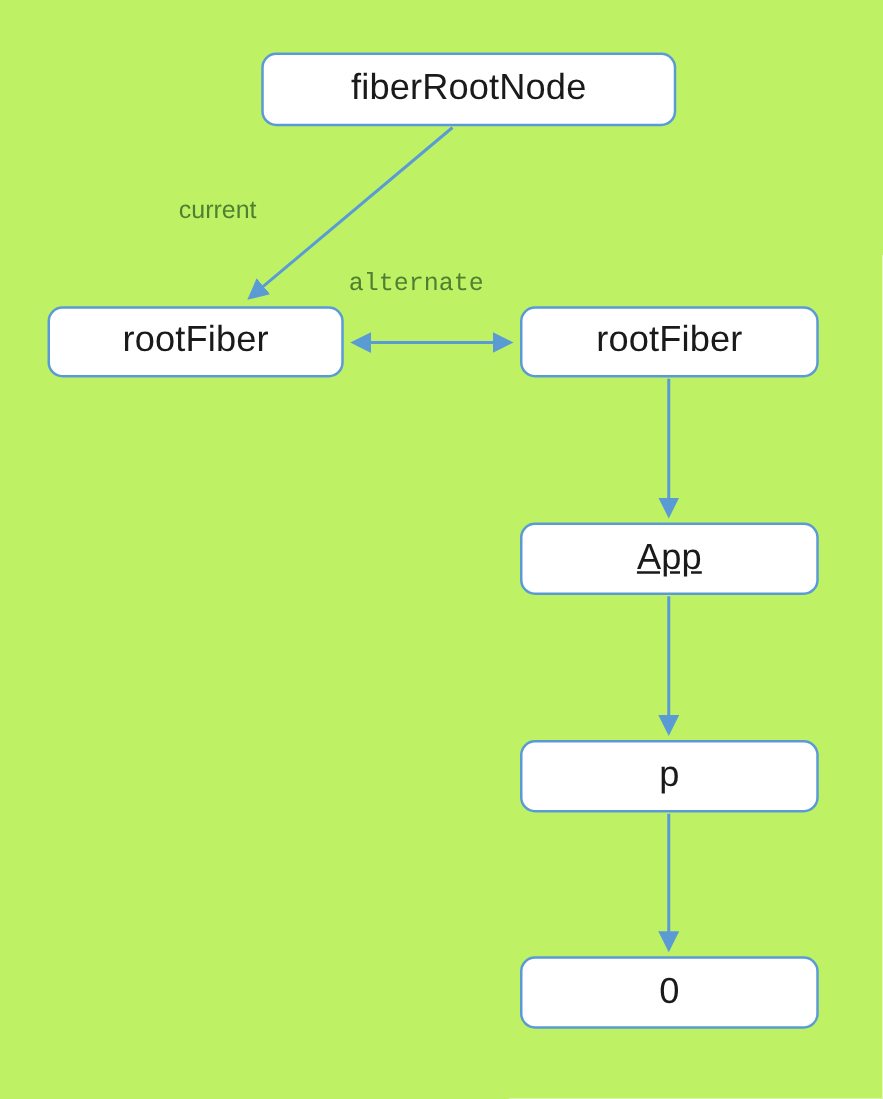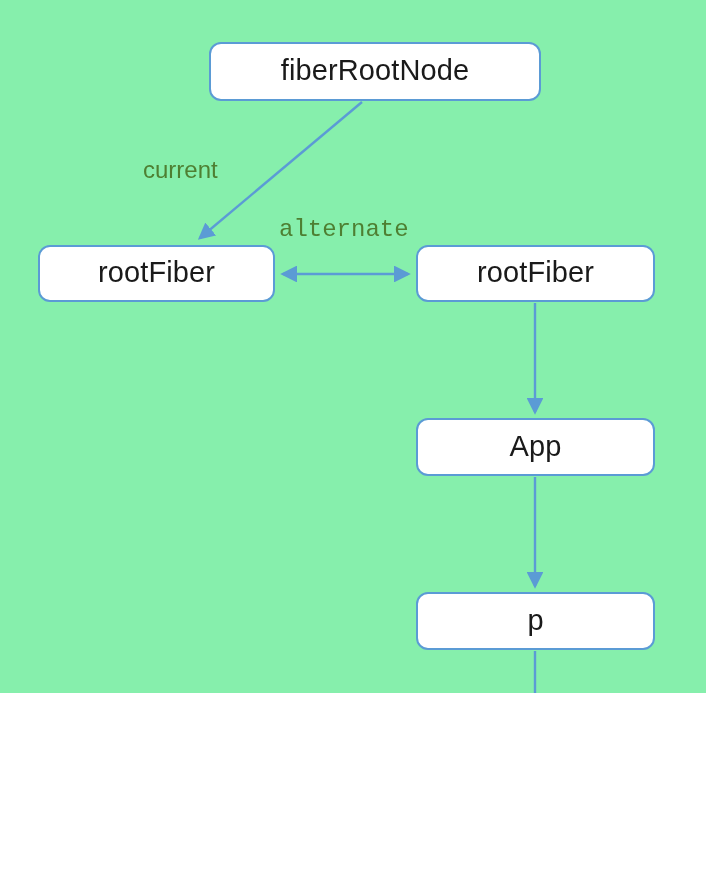--- a/index.html
+++ b/index.html
@@ -7,22 +7,22 @@
     padding: 0;
     background: #ffffff;
   }
   body {
     font-family: "Liberation Sans", sans-serif;
     -webkit-font-smoothing: antialiased;
   }
   #canvas {
     position: relative;
     width: 706px;
-    height: 693px;
-    background: #86efac;
+    height: 879px;
+    background: #bef264;
     overflow: hidden;
   }
   #edges {
     position: absolute;
     left: 0;
     top: 0;
     width: 706px;
     height: 879px;
     pointer-events: none;
   }
@@ -41,29 +41,29 @@
     letter-spacing: 0.1px;
     white-space: nowrap;
   }
   .node-label {
     display: block;
     transform: translateY(-1px);
   }
   .edge-label {
     position: absolute;
     color: #4e7f32;
-    font-size: 24px;
+    font-size: 20px;
     line-height: 1;
     white-space: nowrap;
   }
   
   #node-fiberrootnode { left: 209px; top: 42px;  width: 332px; height: 59px; }
   #node-rootfiber-current { left: 38px;  top: 245px; width: 237px; height: 57px; }
   #node-rootfiber-workinprogress { left: 416px; top: 245px; width: 239px; height: 57px; }
-  #node-app { left: 416px; top: 418px; width: 239px; height: 58px; }
+  #node-app { left: 416px; top: 418px; width: 239px; height: 58px; text-decoration: underline; }
   #node-p   { left: 416px; top: 592px; width: 239px; height: 58px; }
   #node-text-zero { left: 416px; top: 765px; width: 239px; height: 58px; }
   
   #edge-label-current   { left: 143px; top: 158px; }
   #edge-label-alternate { left: 279px; top: 218px; font-family: Liberation Mono, monospace; }
 </style>
 </head>
 <body>
 
 <div id="canvas">

